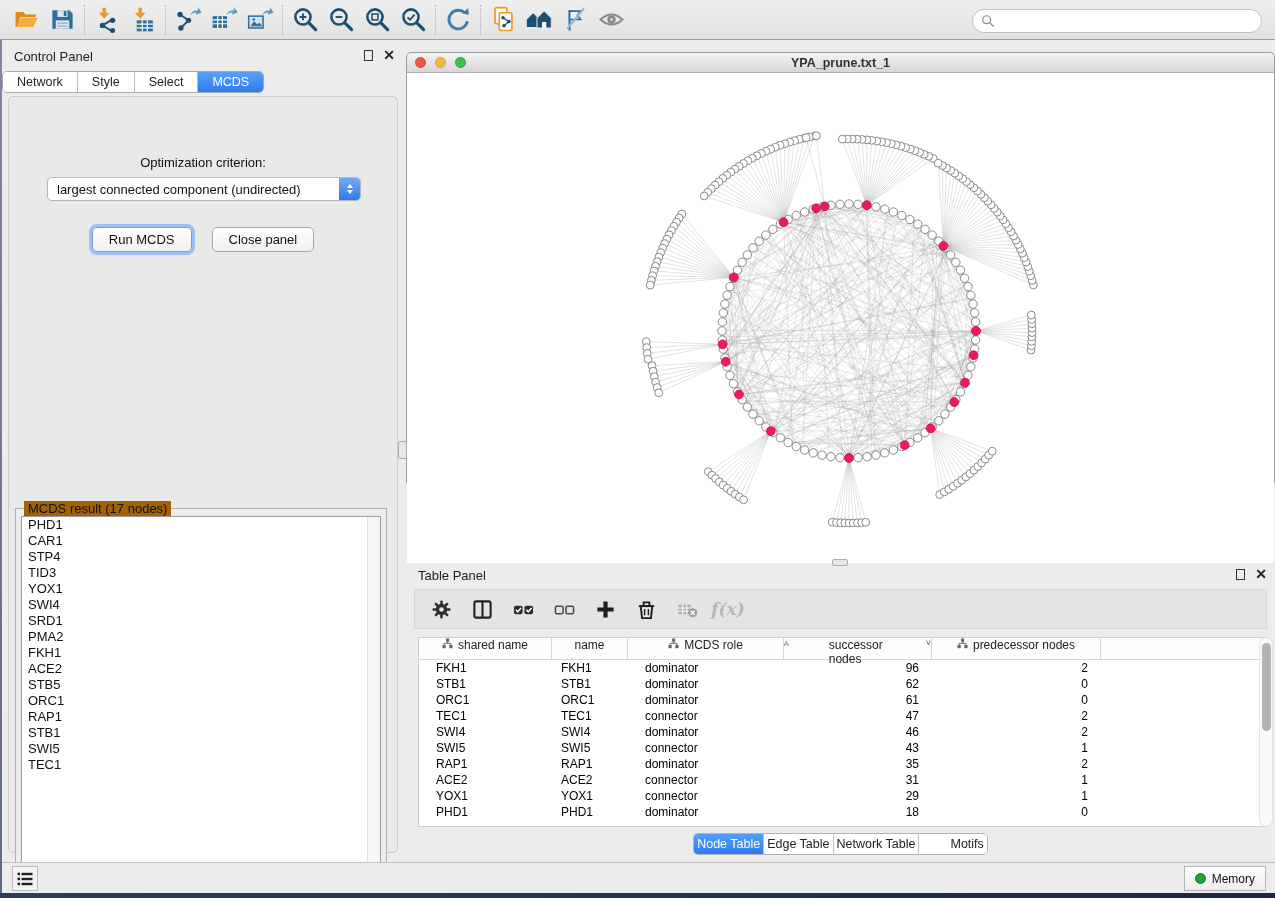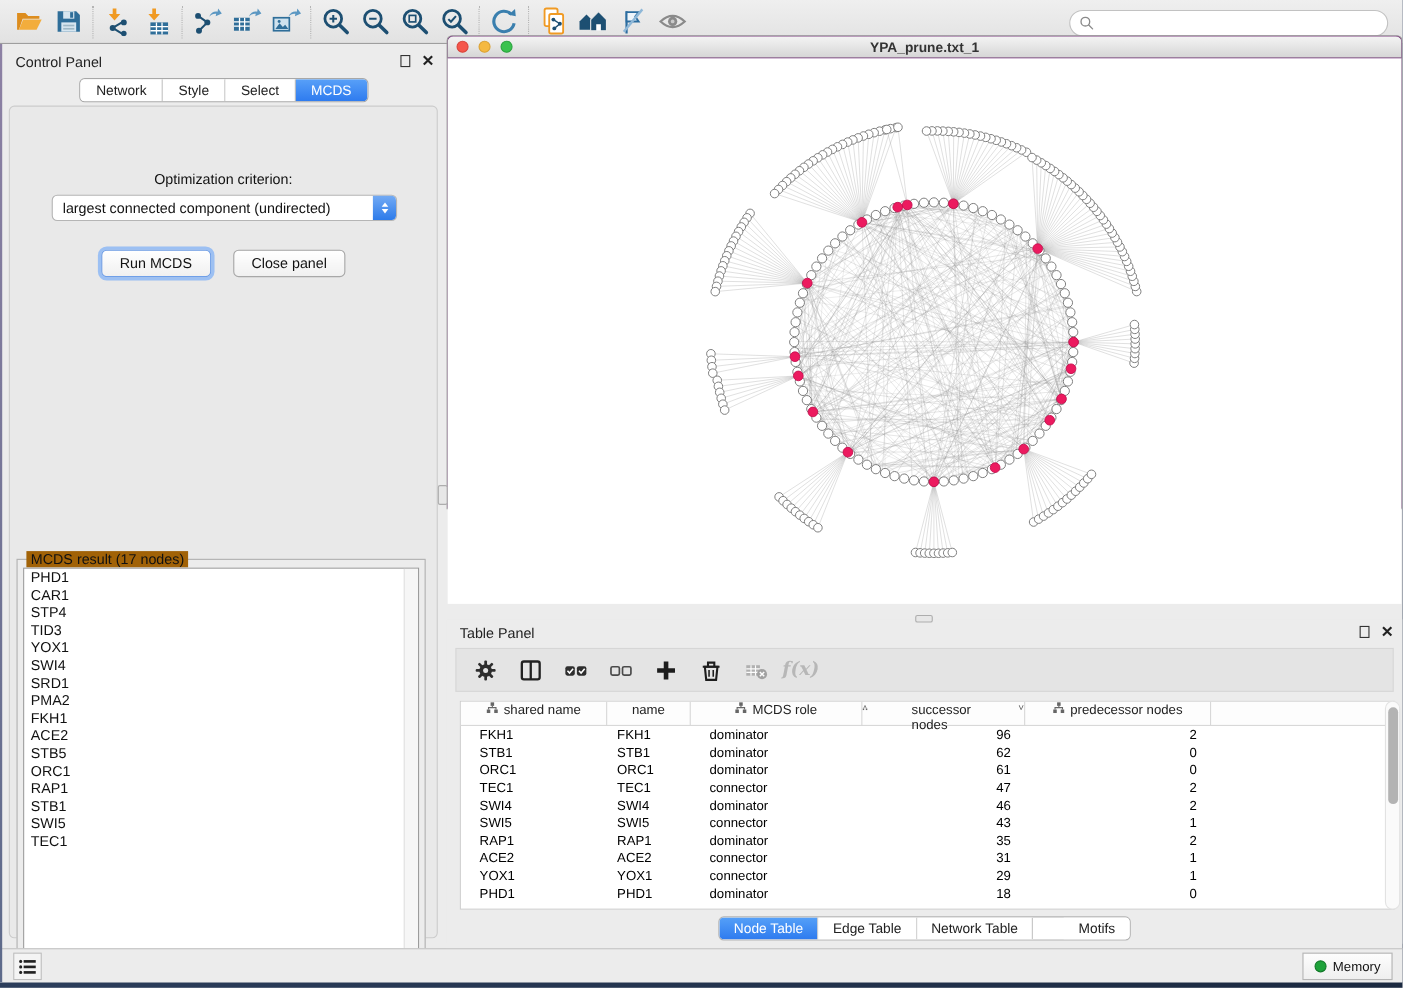--- a/index.html
+++ b/index.html
@@ -28,21 +28,21 @@
     background:transparent; font-family:"Liberation Sans",sans-serif; }
 
   
   .control-panel { position:absolute; left:2px; top:41px; width:403px; height:821px; background:#ececec; }
   .cp-header { position:absolute; left:12px; top:8px; font-size:13px; color:#222; }
   .panel-controls { position:absolute; right:10px; top:9px; display:flex; gap:10px; align-items:center; }
   .float-box { width:9px; height:11px; border:1.5px solid #333; display:inline-block; }
   .close-x { font-size:14px; font-weight:bold; color:#222; line-height:11px; }
   .cp-pane { position:absolute; left:6px; top:55px; width:390px; height:757px;
     background:#e9e9e9; border:1px solid #cccccc; border-radius:5px; }
-  .tabbar { position:absolute; left:0; top:30px; width:403px; display:flex; justify-content:center; z-index:5; }
+  .tabbar { position:absolute; left:0; top:30px; width:403px; display:flex; z-index:5; }
   .seg { display:flex; border:1px solid #a8a8a8; border-radius:5px; overflow:hidden; background:#fff; }
   .seg-tab { padding:3px 14px; font-size:12.5px; color:#222; background:#fff; border-right:1px solid #b9b9b9; }
   .seg-tab:last-child { border-right:none; }
   .seg-tab.active { background:linear-gradient(180deg,#58a0f8,#2e7bef); color:#fff; }
   .opt-label { position:absolute; left:0; top:58px; width:100%; text-align:center; font-size:13px; color:#111; }
   .dropdown { position:absolute; left:38px; top:80px; width:314px; height:24px; background:#fff;
     border:1px solid #b5b5b5; border-radius:5px; display:flex; align-items:center; }
   .dropdown-text { flex:1; font-size:13px; padding-left:9px; color:#111; white-space:nowrap; }
   .dropdown-cap { width:21px; height:22px; margin:0; border-radius:0 4px 4px 0;
     background:linear-gradient(180deg,#72aaf4,#2d7bea); display:flex; flex-direction:column;
@@ -56,22 +56,22 @@
   .result-group { position:absolute; left:6px; top:411px; width:372px; height:372px;
     border:1px solid #b0b0b0; background:#ececec; }
   .result-legend { position:absolute; left:8px; top:-8px; background:#a16207; padding:0 4px; font-size:13px; color:#111; }
   .result-list { position:absolute; left:5px; top:7px; right:5px; bottom:7px; background:#fff;
     border:1px solid #9c9c9c; overflow:hidden; }
   .result-scroll { position:absolute; right:0; top:0; width:13px; height:100%;
     background:#f6f6f6; border-left:1px solid #e0e0e0; }
   .result-item { font-size:13px; line-height:16px; padding-left:6px; color:#111; }
 
   
-  .net-window { position:absolute; left:406px; top:32px; width:869px; height:431px;
-    background:#701a75; border:1px solid #9a9a9a; border-radius:5px 5px 0 0; }
+  .net-window { position:absolute; left:406px; top:52px; width:869px; height:431px;
+    background:#fef9c3; border:1px solid #9a9a9a; border-radius:5px 5px 0 0; }
   .net-titlebar { position:absolute; left:0; top:0; width:100%; height:20px;
     background:linear-gradient(180deg,#f4f4f4,#d6d6d6); border-bottom:1px solid #b0b0b0;
     border-radius:5px 5px 0 0; display:flex; align-items:center; }
   .traffic { display:flex; gap:9px; margin-left:8px; }
   .light { width:11px; height:11px; border-radius:50%; }
   .light.red { background:#f5564b; border:1px solid #d8443c; }
   .light.yellow { background:#f5b942; border:1px solid #dba235; }
   .light.green { background:#3ac24e; border:1px solid #2ba33f; }
   .net-title { position:absolute; left:0; width:100%; text-align:center; font-size:12.5px; font-weight:700; color:#333; }
   .net-canvas { position:absolute; left:0; top:20px; width:867px; height:496px; background:#fff; overflow:hidden; }
@@ -100,21 +100,21 @@
   .th svg { width:11px; height:11px; }
   .sort-chev { font-size:9px; color:#555; margin-left:3px; }
   .tbody { position:absolute; left:0; top:22px; width:100%; bottom:0; overflow:hidden; }
   .tr { display:flex; height:16px; }
   .td { font-size:12px; line-height:16px; color:#000; white-space:nowrap; overflow:hidden; }
   .vscroll { position:absolute; right:2px; top:74px; width:14px; height:190px;
     background:#fafafa; border:1px solid #e2e2e2; border-radius:7px; }
   .vthumb { position:absolute; left:1.5px; top:5px; width:9px; height:88px; background:#b3b3b3; border-radius:5px; }
   .bottom-tabs { position:absolute; left:0; top:270px; width:100%; display:flex; justify-content:center; }
   .bt-seg { display:flex; border:1px solid #b3b3b3; border-radius:5px; overflow:hidden; background:#fff; }
-  .bt-tab { padding:3px 13px; font-size:12.5px; color:#222; background:#fff; border-right:1px solid #c4c4c4; }
+  .bt-tab { padding:3px 3px; font-size:12.5px; color:#222; background:#fff; border-right:1px solid #c4c4c4; }
   .bt-tab:last-child { border-right:none;margin-left:28px; }
   .bt-tab.active { background:linear-gradient(180deg,#55a0f8,#2e7bef); color:#fff; }
 
   
   .status-bar { position:absolute; left:0; top:862px; width:1275px; height:31px;
     background:#ececec; border-top:1px solid #c2c2c2; }
   .status-list-btn { position:absolute; left:12px; top:3px; width:26px; height:25px;
     background:#f4f4f4; border:1px solid #bdbdbd; display:flex; align-items:center; justify-content:center; }
   .memory-btn { position:absolute; right:9px; top:3px; height:25px; padding:0 10px;
     background:linear-gradient(180deg,#fdfdfd,#efefef); border:1px solid #b5b5b5;

